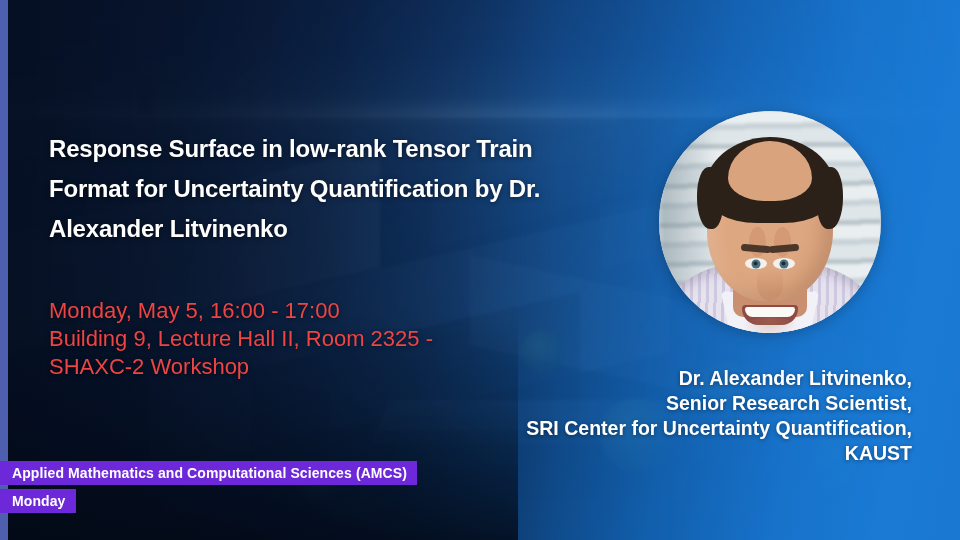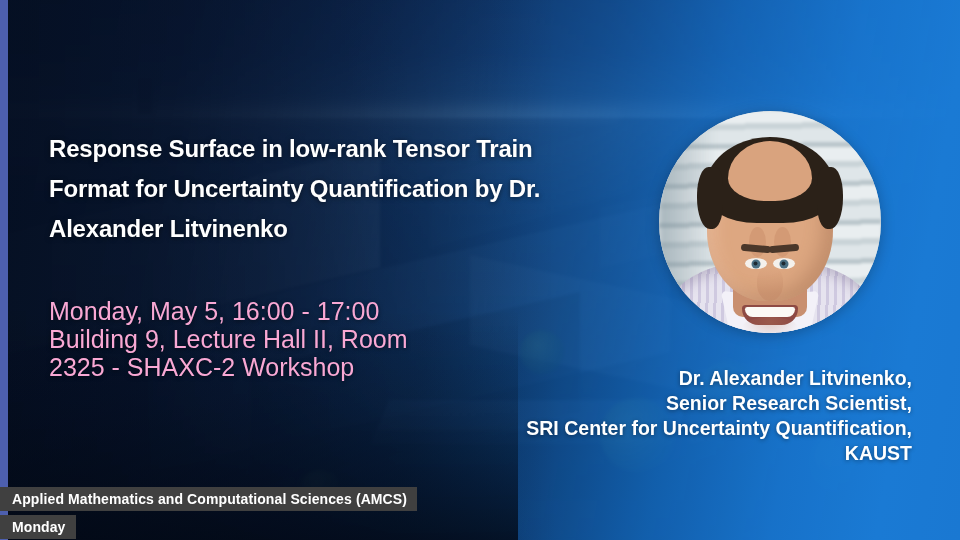--- a/index.html
+++ b/index.html
@@ -122,22 +122,22 @@
     letter-spacing: -0.2px;
     text-shadow: 0 1px 5px rgba(0,0,0,0.55);
     white-space: pre-line;
   }
 
   .details {
     position: absolute;
     left: 49px;
     top: 297px;
     width: 420px;
-    color: #f9a8d4;
-    font-size: 25px;
+    color: #ef4444;
+    font-size: 22px;
     line-height: 28px;
     font-weight: normal;
     text-shadow: 0 1px 4px rgba(0,0,0,0.55);
     white-space: pre-line;
   }
 
   .speaker {
     position: absolute;
     right: 48px;
     top: 366px;
@@ -333,30 +333,29 @@
     transform: translateX(-50%);
     width: 58px; height: 24px;
     background: radial-gradient(ellipse at 50% 20%, rgba(180,125,95,0.30), rgba(180,125,95,0) 70%);
     border-radius: 50%;
   }
 
   
   .banner {
     position: absolute;
     display: inline-block;
-    background: #404040;
+    background: #6d28d9;
     color: #ffffff;
     font-size: 14px;
     font-weight: bold;
     line-height: 24px;
     height: 24px;
     padding: 0 10px 0 12px;
     white-space: nowrap;
     letter-spacing: 0.1px;
-    margin-top: 26px;
   }
   .banner-1 { left: 0; top: 461px; }
   .banner-2 { left: 0; top: 489px; }
 </style>
 </head>
 <body>
 
 <div id="slide">
 
   <div class="bg-photo">

